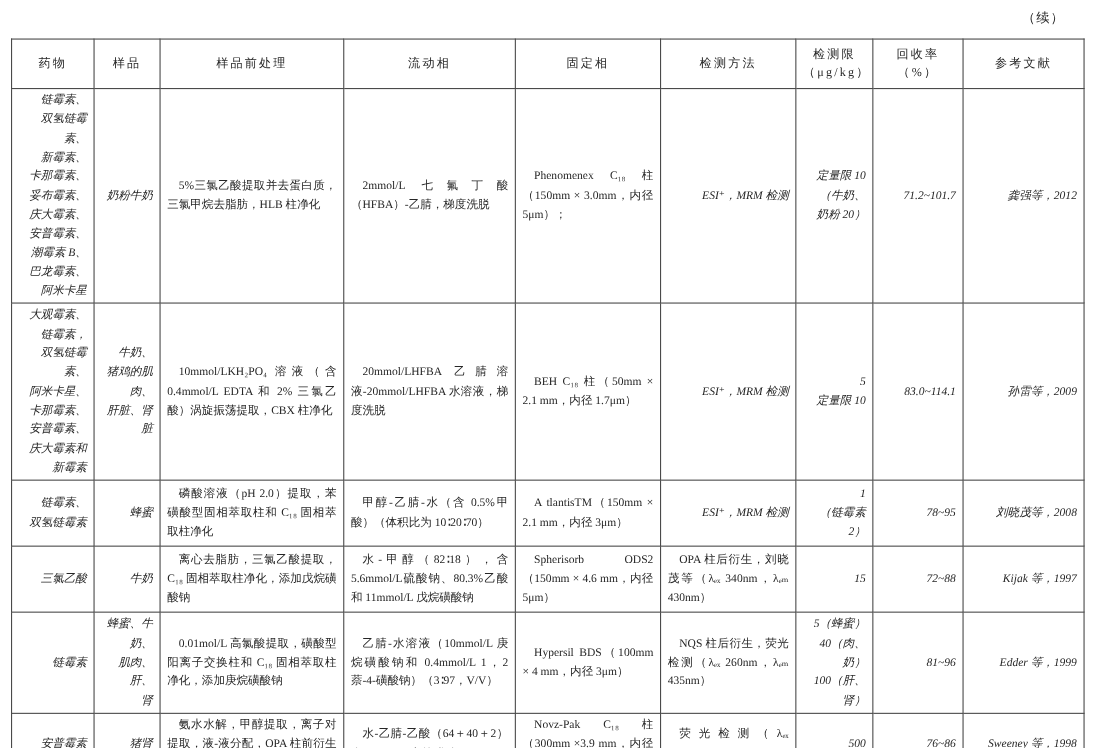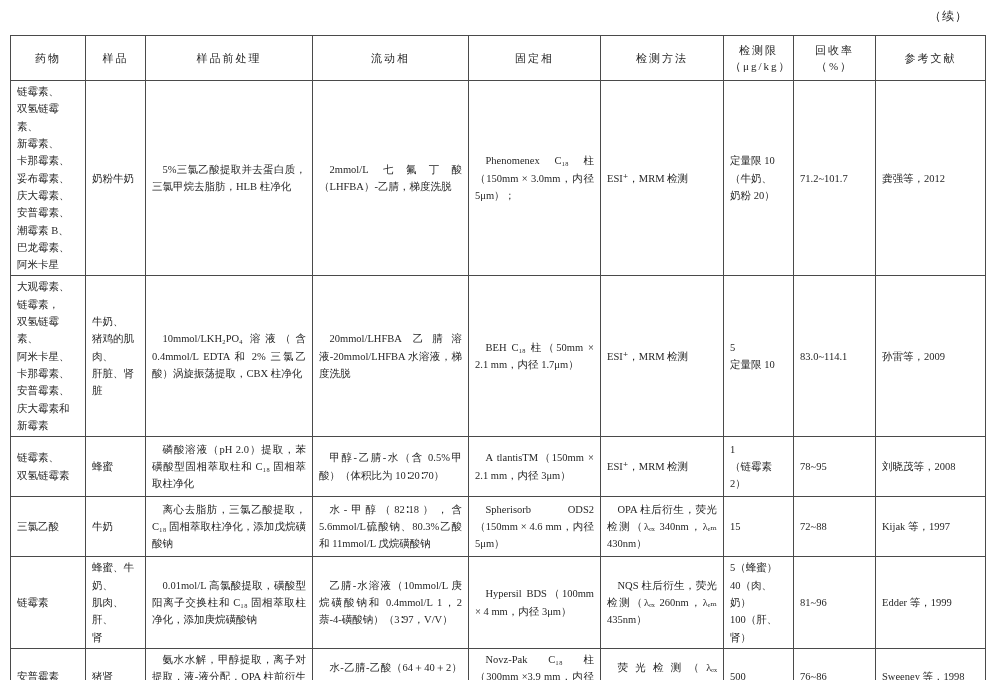--- a/index.html
+++ b/index.html
@@ -31,21 +31,21 @@
     vertical-align:middle;
     padding:2px 6px;
     line-height:1.65;
     white-space:pre-line;
     overflow:hidden;
   }
   .ref-table th{
     font-weight:normal;text-align:center;letter-spacing:2px;
     font-size:11px;line-height:1.5;
   }
-  .ref-table td.c-center{text-align:left;}
+  .ref-table td.c-center{text-align:right;font-style:italic;}
   .ref-table td.c-just{text-align:justify;text-indent:1em;}
   thead tr{height:45px;margin-left:33px;}
   tbody tr:nth-child(1){height:175px;}
   tbody tr:nth-child(2){height:142px;margin-left:19px;}
   tbody tr:nth-child(3){height:60px;}
   tbody tr:nth-child(4){height:60px;}
   tbody tr:nth-child(5){height:62px;}
   tbody tr:nth-child(6){height:44px;}
   tbody tr:nth-child(7){height:54px;}
   tbody tr:last-child td{border-bottom:2px solid #3a3a3a;}
@@ -88,21 +88,21 @@
 新霉素、
 卡那霉素、
 妥布霉素、
 庆大霉素、
 安普霉素、
 潮霉素 B、
 巴龙霉素、
 阿米卡星</td>
         <td class="c-center">奶粉牛奶</td>
         <td class="c-just">5%三氯乙酸提取并去蛋白质，三氯甲烷去脂肪，HLB 柱净化</td>
-        <td class="c-just">2mmol/L 七氟丁酸（LHFBA）-乙腈，梯度洗脱</td>
+        <td class="c-just">2mmol/L 七氟丁酸（HFBA）-乙腈，梯度洗脱</td>
         <td class="c-just">Phenomenex C₁₈ 柱（150mm × 3.0mm，内径 5μm）；</td>
         <td class="c-center">ESI⁺，MRM 检测</td>
         <td class="c-center">定量限 10
 （牛奶、
 奶粉 20）</td>
         <td class="c-center">71.2~101.7</td>
         <td class="c-center">龚强等，2012</td>
       </tr>
       <tr>
         <td class="c-center">大观霉素、
@@ -137,21 +137,21 @@
 （链霉素 2）</td>
         <td class="c-center">78~95</td>
         <td class="c-center">刘晓茂等，2008</td>
       </tr>
       <tr>
         <td class="c-center">三氯乙酸</td>
         <td class="c-center">牛奶</td>
         <td class="c-just">离心去脂肪，三氯乙酸提取，C₁₈ 固相萃取柱净化，添加戊烷磺酸钠</td>
         <td class="c-just">水-甲醇（82∶18），含 5.6mmol/L硫酸钠、80.3%乙酸和 11mmol/L 戊烷磺酸钠</td>
         <td class="c-just">Spherisorb ODS2（150mm × 4.6 mm，内径 5μm）</td>
-        <td class="c-just">OPA 柱后衍生，荧光检测（λₑₓ 340nm，λₑₘ 430nm）</td>
+        <td class="c-just">OPA 柱后衍生，刘晓茂等（λₑₓ 340nm，λₑₘ 430nm）</td>
         <td class="c-center">15</td>
         <td class="c-center">72~88</td>
         <td class="c-center">Kijak 等，1997</td>
       </tr>
       <tr>
         <td class="c-center">链霉素</td>
         <td class="c-center">蜂蜜、牛奶、
 肌肉、肝、
 肾</td>
         <td class="c-just">0.01mol/L 高氯酸提取，磺酸型阳离子交换柱和 C₁₈ 固相萃取柱净化，添加庚烷磺酸钠</td>

